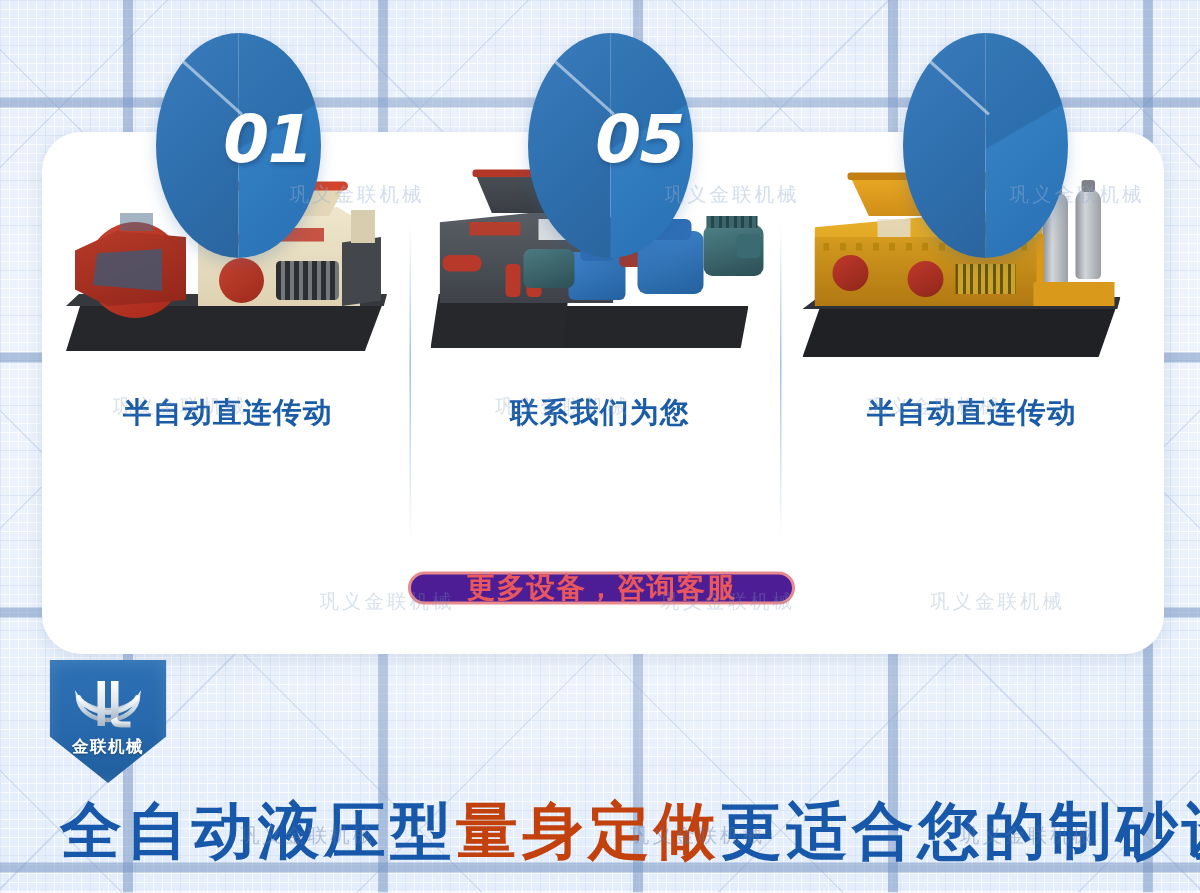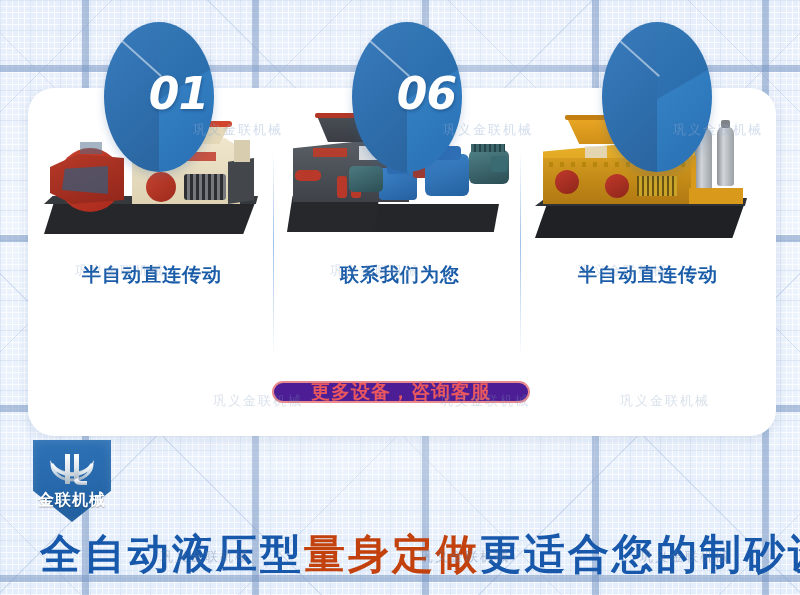--- a/index.html
+++ b/index.html
@@ -133,21 +133,21 @@
     background:linear-gradient(175deg,#2e72b5 0%, #2668ab 55%, #1f5c9c 100%);
     clip-path:polygon(0 0,100% 0,100% 62%,50% 100%,0 62%);
     box-shadow:inset 0 0 12px rgba(255,255,255,.12);
   }
   .logo .mono{
     position:absolute; left:0; right:0; top:12px; height:40px;
     display:flex; align-items:center; justify-content:center;
   }
   .logo .ltxt{
     position:absolute; left:0; right:0; top:50px; text-align:center;
-    font-size:16px; font-weight:bold; color:#fff; letter-spacing:1px;
+    font-size:11px; font-weight:bold; color:#fff; letter-spacing:1px;
     font-family:"DejaVu Sans","Liberation Sans",sans-serif;
     text-shadow:0 1px 1px rgba(0,0,0,.3);
   }
 
   
   .subtitle{
     position:absolute; left:126px; top:466px;
     font-size:27px; color:#3c7ec2; letter-spacing:3px;
     font-family:"DejaVu Sans","Liberation Sans",sans-serif;
   }
@@ -331,21 +331,21 @@
     </div>
     <div class="num">01</div>
   </div>
   <div class="badge b2">
     <div class="ell">
       <div class="half-l"></div>
         <div class="half-r"></div>
       <div class="shade"></div>
         <div class="slash"></div>
     </div>
-    <div class="num">06</div>
+    <div class="num">05</div>
   </div>
   <div class="badge b3">
     <div class="ell">
       <div class="half-l"></div>
         <div class="half-r"></div>
       <div class="shade"></div>
         <div class="slash"></div>
     </div>
   </div>
 

